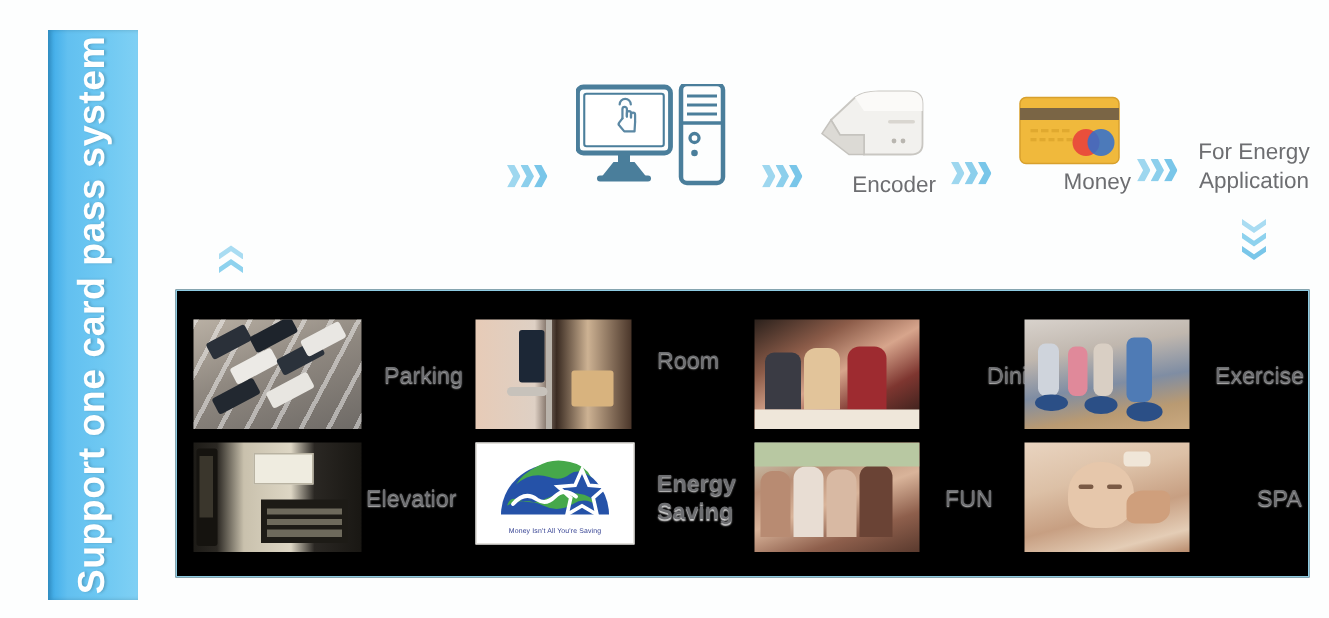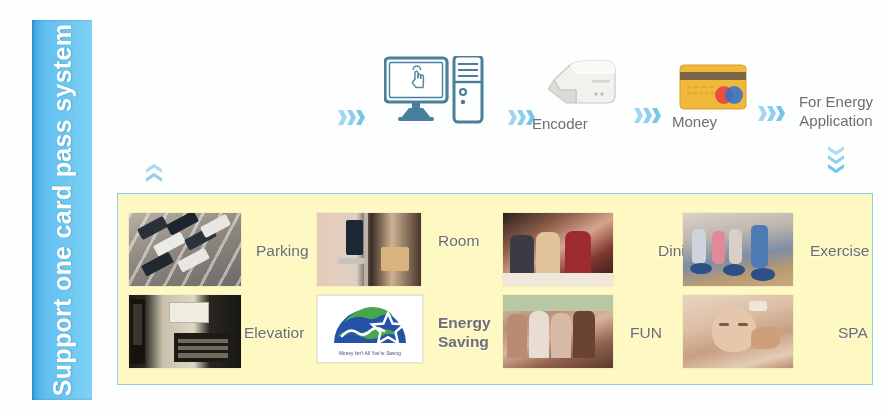--- a/index.html
+++ b/index.html
@@ -57,41 +57,41 @@
 
   .chev-down{position:absolute;display:flex;flex-direction:column;align-items:center;}
   .chev-down span{
     display:block;width:16px;height:10px;
     background:#a9dcf2;
     clip-path:polygon(0 0, 50% 55%, 100% 0, 100% 38%, 50% 93%, 0 38%);
   }
   .chev-down span:nth-child(2){background:#8ed2ee;margin-top:-1px;}
   .chev-down span:nth-child(3){background:#79c6e9;margin-top:-1px;}
 
-  .node{position:absolute;text-align:left;}
+  .node{position:absolute;text-align:right;}
   .node-cap{
     color:#6d6e71;font-size:15px;font-weight:normal;margin-top:3px;
     text-shadow:0 1px 1px rgba(255,255,255,.9);
   }
   .right-text{
     position:absolute;left:786px;top:92px;width:100px;text-align:center;
     color:#6d6e71;font-size:15px;line-height:19px;
   }
 
   
   .computer{position:absolute;left:384px;top:56px;width:100px;height:72px;}
 
   
   .encoder{position:absolute;left:536px;top:58px;width:84px;height:56px;}
 
   
   .services-box{
     position:absolute;left:117px;top:193px;width:756px;height:192px;
     border:1.6px solid #8ecbe2;
-    background:#fef9c3;
+    background:#000000;
     box-sizing:border-box;
   }
   .svc-img{
     position:absolute;
     background:#cfcabf;
     box-shadow:0 0 1px rgba(0,0,0,.25);
     overflow:hidden;
   }
   .svc-label{
     position:absolute;

